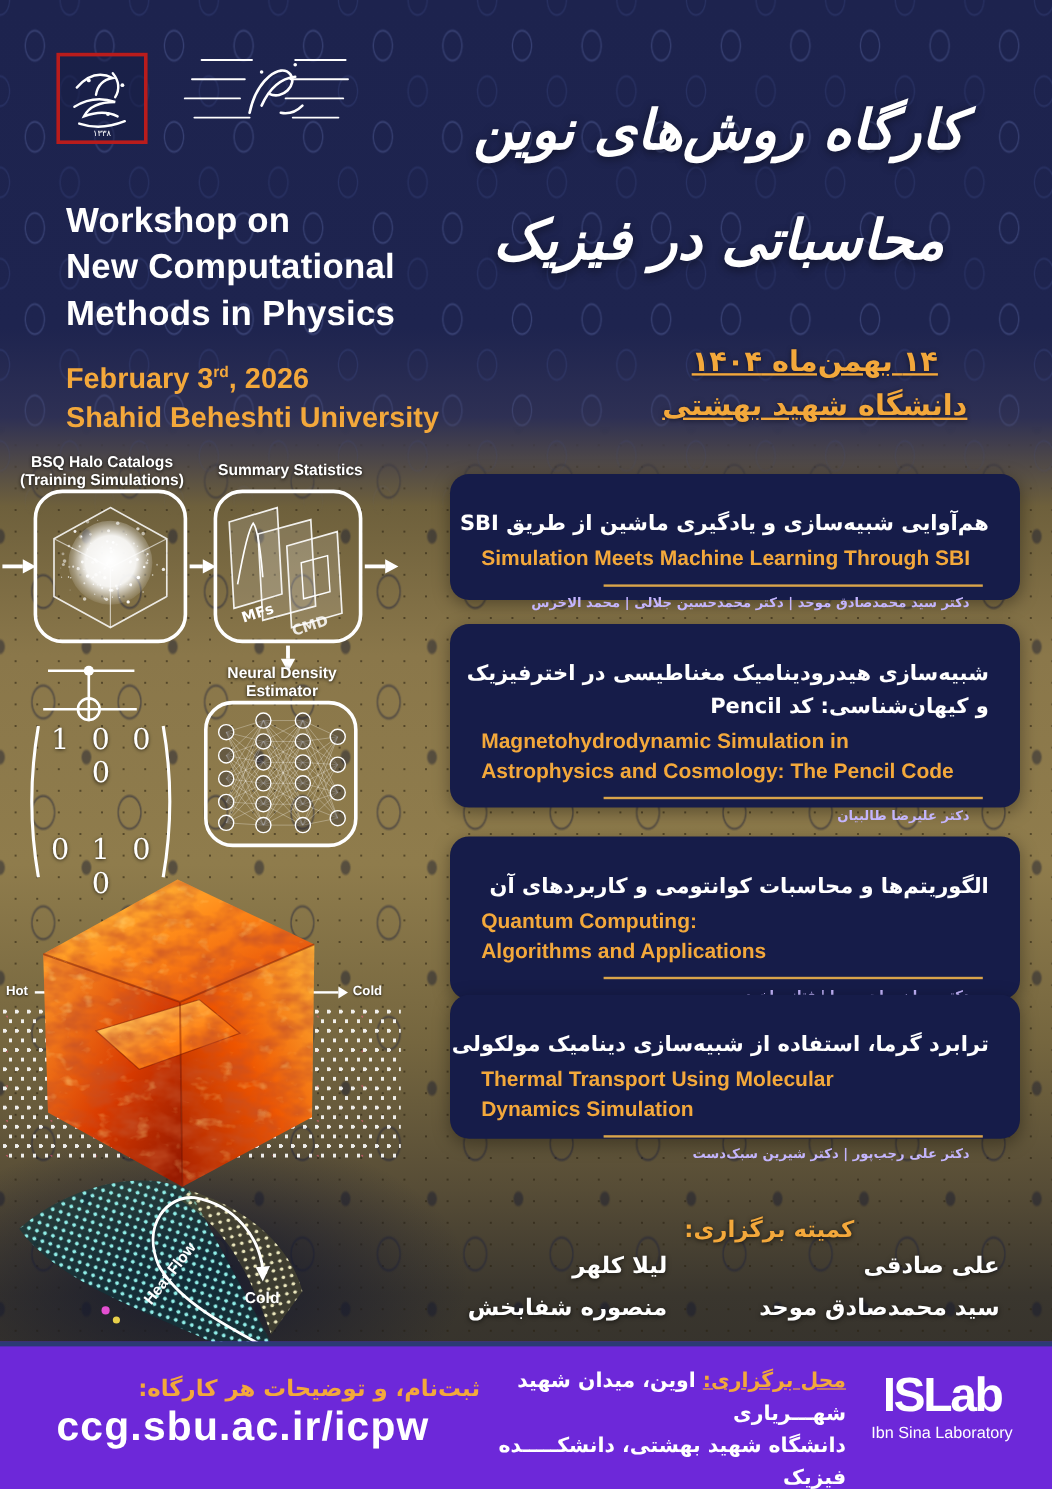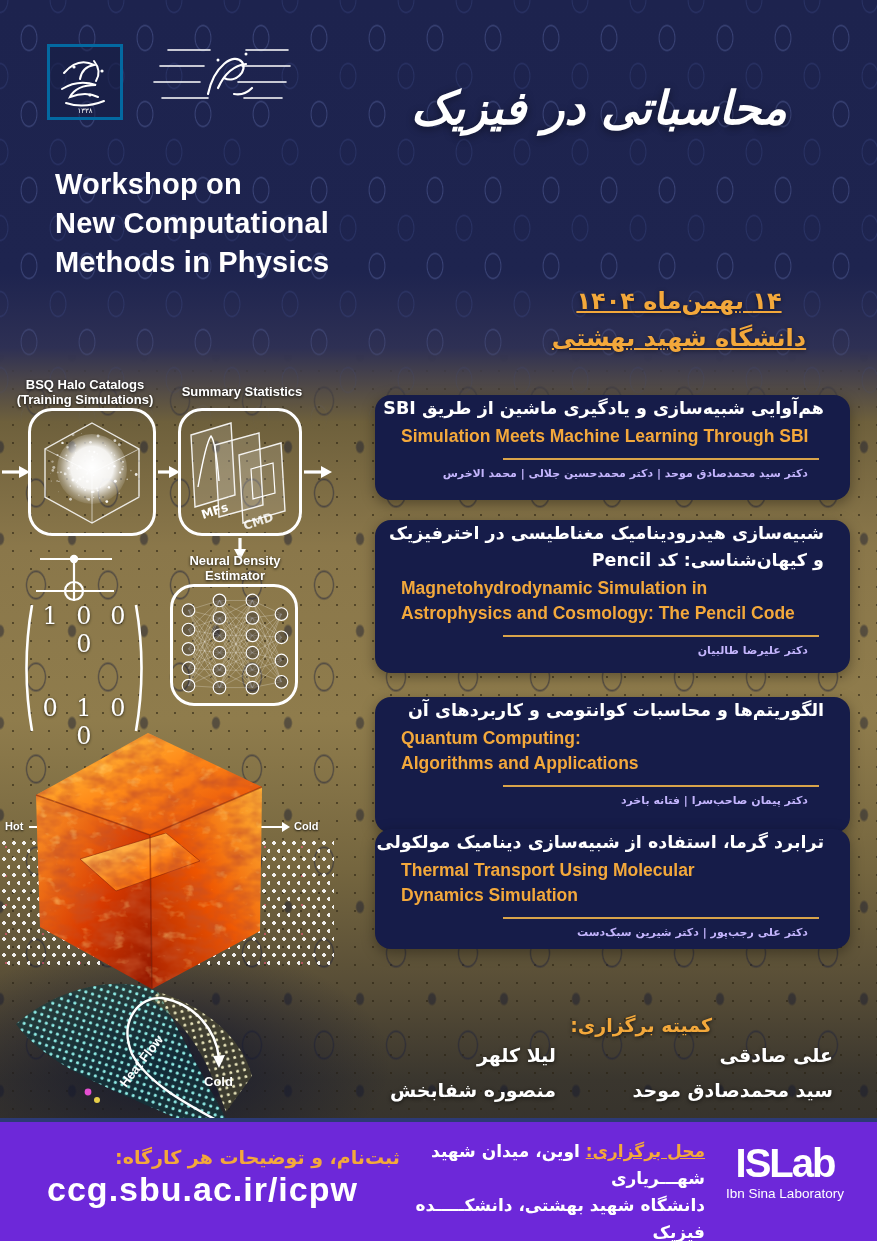--- a/index.html
+++ b/index.html
@@ -20,21 +20,21 @@
     background-image:
       radial-gradient(ellipse 18px 26px at 50% 50%, rgba(28,32,60,0) 46%, rgba(28,32,60,.5) 52%, rgba(28,32,60,0) 60%),
       radial-gradient(ellipse 8px 12px at 50% 50%, rgba(20,24,48,.45) 40%, rgba(20,24,48,0) 60%),
       radial-gradient(circle 2px at 50% 50%, rgba(40,32,16,.55) 50%, transparent 58%);
     background-size:72px 92px,72px 92px,18px 18px;background-position:0 0,36px 46px,4px 7px;
     -webkit-mask-image:linear-gradient(180deg,transparent,#000 10%,#000 100%);
     mask-image:linear-gradient(180deg,transparent,#000 10%,#000 100%);}
   .bl-shadow{position:absolute;left:0;top:935px;width:400px;height:215px;
     background:radial-gradient(ellipse at 40% 60%, rgba(18,22,45,.85), rgba(18,22,45,0) 68%);}
   
-  .sbu-logo{position:absolute;left:47px;top:44px;width:76px;height:76px;border:3px solid #0369a1;
+  .sbu-logo{position:absolute;left:47px;top:44px;width:76px;height:76px;border:3px solid #b91c1c;
     background:rgba(22,28,66,.45);box-sizing:border-box;}
   .ips-logo{position:absolute;left:148px;top:36px;width:146px;height:84px;}
   .title-en{position:absolute;left:55px;top:165px;color:#fff;font-family:"Liberation Sans",sans-serif;
     font-weight:bold;font-size:29px;line-height:39px;letter-spacing:.2px;}
   .date-en{position:absolute;left:55px;top:293px;color:#f3a83b;font-family:"Liberation Sans",sans-serif;
     font-weight:bold;font-size:24px;line-height:33px;}
   .date-en sup{font-size:13px;}
   .title-fa{position:absolute;right:48px;top:62px;width:460px;text-align:center;color:#fff;direction:rtl;
     font-style:italic;font-weight:bold;font-size:46px;line-height:92px;text-shadow:0 2px 8px rgba(0,0,0,.45);}
   .fa-dates{position:absolute;right:48px;top:283px;width:300px;text-align:center;direction:rtl;
@@ -53,21 +53,21 @@
       radial-gradient(circle 2.4px at 9px 12px, rgba(255,255,255,.95) 72%, transparent 78%),
       radial-gradient(circle 1.3px at 6px 8px, rgba(255,90,130,.55) 65%, transparent 75%);
     background-size:10px 16px,10px 16px,37px 29px;}
   .hc-label{position:absolute;color:#fff;font-weight:bold;font-size:11px;
     font-family:"Liberation Sans",sans-serif;text-shadow:0 1px 2px rgba(0,0,0,.8);}
   .hline{position:absolute;height:2px;background:#fff;}
   .arr-right{position:absolute;width:0;height:0;border-left:8px solid #fff;
     border-top:5px solid transparent;border-bottom:5px solid transparent;}
   
   .card{position:absolute;left:375px;width:475px;background:#161c49;border-radius:16px;
-    box-sizing:border-box;padding:0 26px 10px;direction:rtl;box-shadow:0 4px 14px rgba(0,0,0,.35);}
+    box-sizing:border-box;padding:29px 26px 10px;direction:rtl;box-shadow:0 4px 14px rgba(0,0,0,.35);}
   .card .fa{color:#fff;font-weight:bold;font-size:17.5px;line-height:27px;text-align:right;white-space:nowrap;}
   .card .en{color:#f3a83b;font-weight:bold;font-size:17.5px;line-height:25px;direction:ltr;text-align:left;
     font-family:"Liberation Sans",sans-serif;white-space:nowrap;margin-top:2px;}
   .card .divider{height:2px;background:#d9a44a;width:316px;margin:9px 5px 7px auto;}
   .card .speakers{color:#c4b5fd;font-weight:bold;font-size:11px;text-align:right;margin-left:0;margin-right:16px;white-space:nowrap;}
   
   .committee-heading{position:absolute;right:165px;top:1014px;color:#f3a83b;font-weight:bold;font-size:19px;
     direction:rtl;text-shadow:0 1px 4px rgba(0,0,0,.7);}
   .cmember{position:absolute;color:#fff;font-weight:bold;font-size:19px;direction:rtl;
     text-shadow:0 1px 4px rgba(0,0,0,.7);}
@@ -129,21 +129,26 @@
       <circle cx="98" cy="18" r="1.5" fill="#fff"></circle>
       <circle cx="70" cy="24" r="1.5" fill="#fff"></circle>
     </svg>
   </div>
 
   <div class="title-en">
     <div>Workshop on</div>
     <div>New Computational</div>
     <div>Methods in Physics</div>
   </div>
+  <div class="date-en">
+    <div><span>February 3</span><sup>rd</sup><span>, 2026</span></div>
+    <div>Shahid Beheshti University</div>
+  </div>
   <div class="title-fa">
+    <div>کارگاه روش‌های نوین</div>
     <div>محاسباتی در فیزیک</div>
   </div>
   <div class="fa-dates">
     <div>۱۴ بهمن‌ماه ۱۴۰۴</div>
     <div>دانشگاه شهید بهشتی</div>
   </div>
 
   <div class="dlabel" style="left:10px;top:377px;width:150px;">
     <div>BSQ Halo Catalogs</div>
       <div>(Training Simulations)</div>

